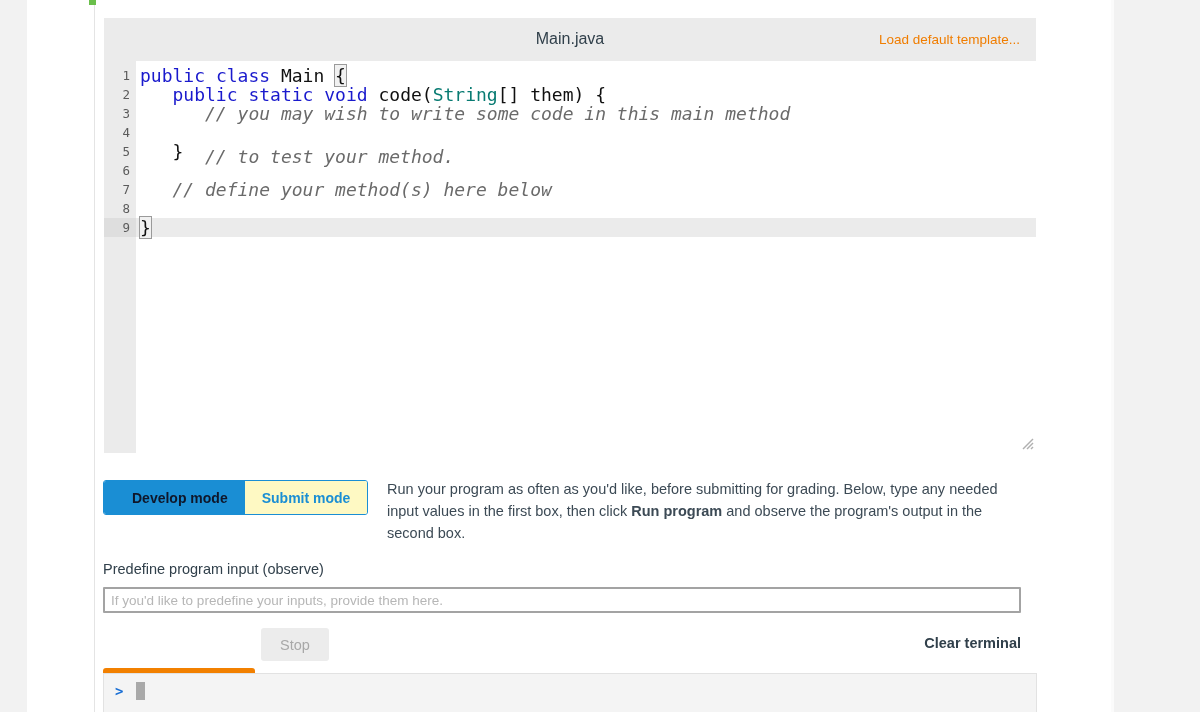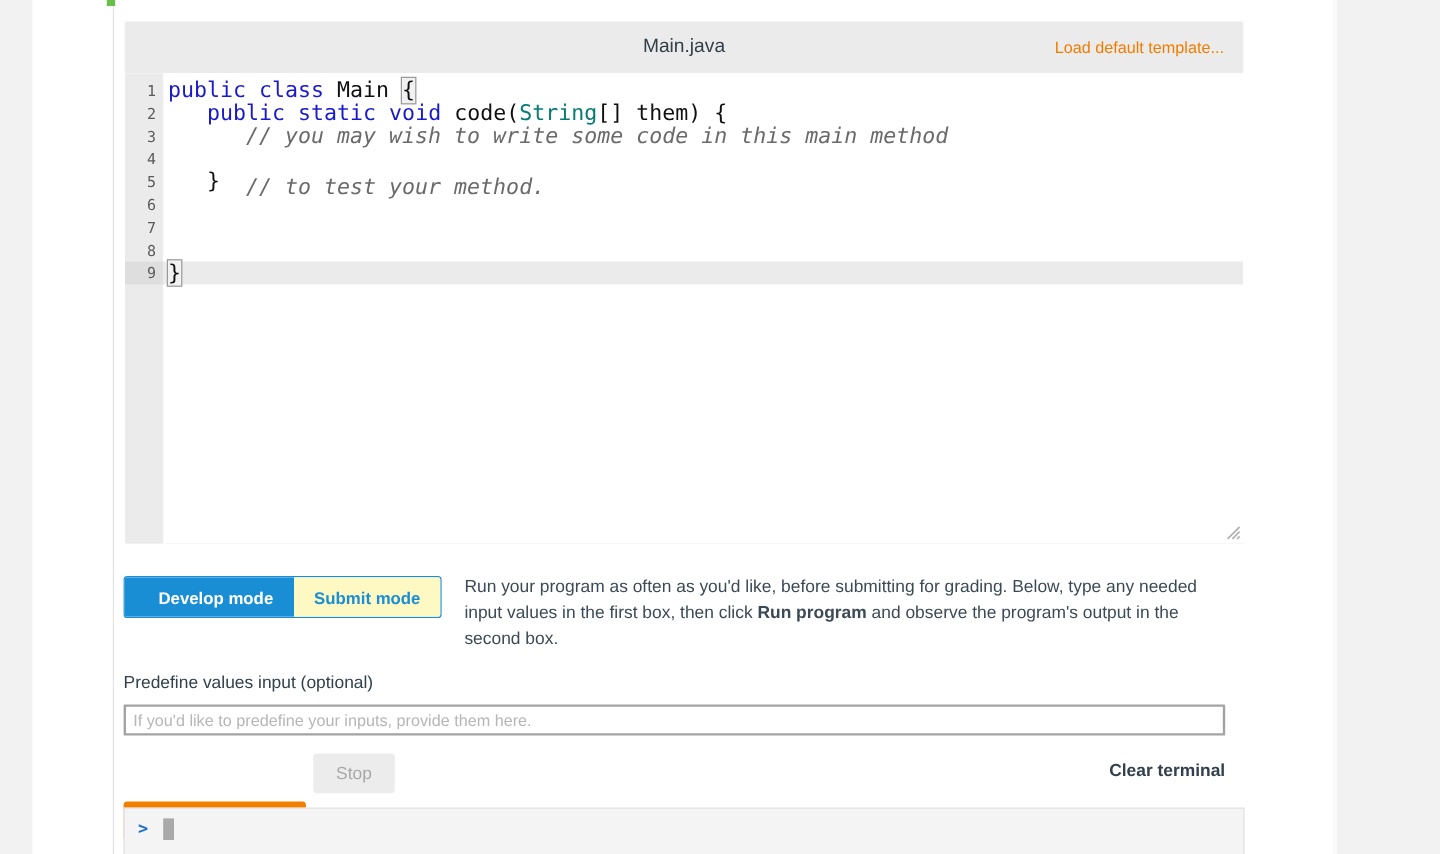--- a/index.html
+++ b/index.html
@@ -181,21 +181,21 @@
     font-weight: bold;
     padding: 0 17px;
     cursor: pointer;
     background: #fef9c3;
     color: #1a8ed4;
     border: none;
     font-family: "Liberation Sans", sans-serif;
   }
   .mode-btn.active {
     background: #1a8ed4;
-    color: #ffffff;
+    color: #0f172a;
     padding-left: 28px;
   }
 
   
   .instructions {
     position: absolute;
     left: 387px;
     top: 478px;
     width: 615px;
     font-size: 14.5px;
@@ -328,42 +328,42 @@
           <div class="gutter-num" style="top: 138px;">8</div>
           <div class="gutter-num active" style="top: 157px;">9</div>
         </div>
       <div class="code-area" id="code-area">
           <div class="code-line" style="top: 5px;"><span class="tok-kw">public</span><span class="tok-txt"> </span><span class="tok-kw">class</span><span class="tok-txt"> Main </span><span class="tok-brace-match">{</span></div>
           <div class="code-line" style="top: 24px;"><span class="tok-txt">   </span><span class="tok-kw">public</span><span class="tok-txt"> </span><span class="tok-kw">static</span><span class="tok-txt"> </span><span class="tok-kw">void</span><span class="tok-txt"> code(</span><span class="tok-type">String</span><span class="tok-txt">[] them) {</span></div>
           <div class="code-line" style="top: 43px;"><span class="tok-txt">      </span><span class="tok-com">// you may wish to write some code in this main method</span></div>
           <div class="code-line" style="top: 62px; margin-top: 24px;"><span class="tok-txt">      </span><span class="tok-com">// to test your method.</span></div>
           <div class="code-line" style="top: 81px;"><span class="tok-txt">   }</span></div>
           <div class="code-line" style="top: 100px;">&nbsp;</div>
-          <div class="code-line" style="top: 119px;"><span class="tok-txt">   </span></div>
+          <div class="code-line" style="top: 119px;"><span class="tok-txt">   </span><span class="tok-com">// define your method(s) here below</span></div>
           <div class="code-line" style="top: 138px;">&nbsp;</div>
           <div class="code-line active-line" style="top: 157px;"><span class="tok-brace-match">}</span></div>
         </div>
       <svg class="resize-grip" viewBox="0 0 13 13">
         <path d="M12 2 L2 12" stroke="#b0b0b0" stroke-width="1.4"></path>
         <path d="M12 6 L6 12" stroke="#b0b0b0" stroke-width="1.4"></path>
         <path d="M12 10 L10 12" stroke="#b0b0b0" stroke-width="1.4"></path>
       </svg>
     </div>
   </div>
 
   <div class="mode-toggle">
     <button class="mode-btn active">Develop mode</button>
     <button class="mode-btn">Submit mode</button>
   </div>
 
   <div class="instructions">
     <span>Run your program as often as you'd like, before submitting for grading. Below, type any needed input values in the first box, then click </span><b>Run program</b><span> and observe the program's output in the second box.</span>
   </div>
 
-  <div class="input-label">Predefine values input (optional)</div>
+  <div class="input-label">Predefine program input (observe)</div>
   <input class="predefine-input" type="text" placeholder="If you'd like to predefine your inputs, provide them here." style="">
 
   <button class="run-btn">Run my program</button>
   <button class="stop-btn">Stop</button>
   <div class="clear-terminal">Clear terminal</div>
 
   <div class="terminal">
     <span class="term-prompt">&gt;</span>
     <span class="term-cursor"></span>
   </div>

